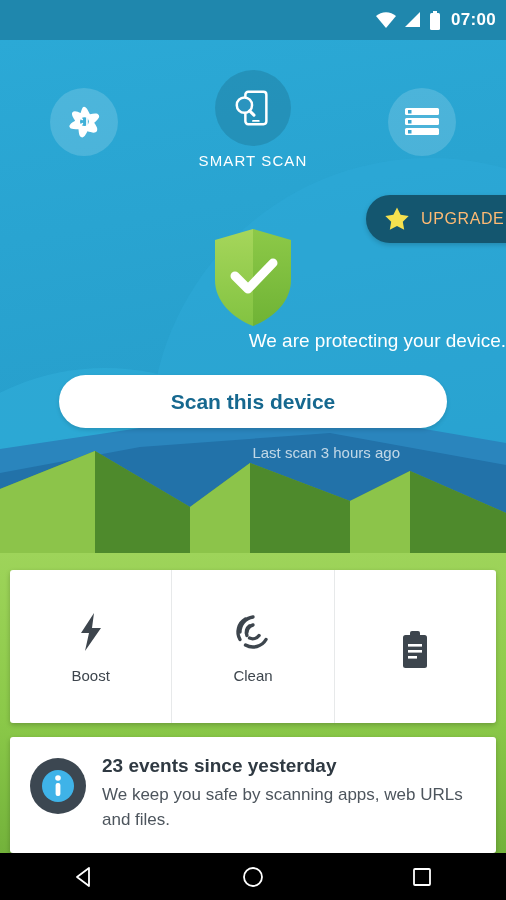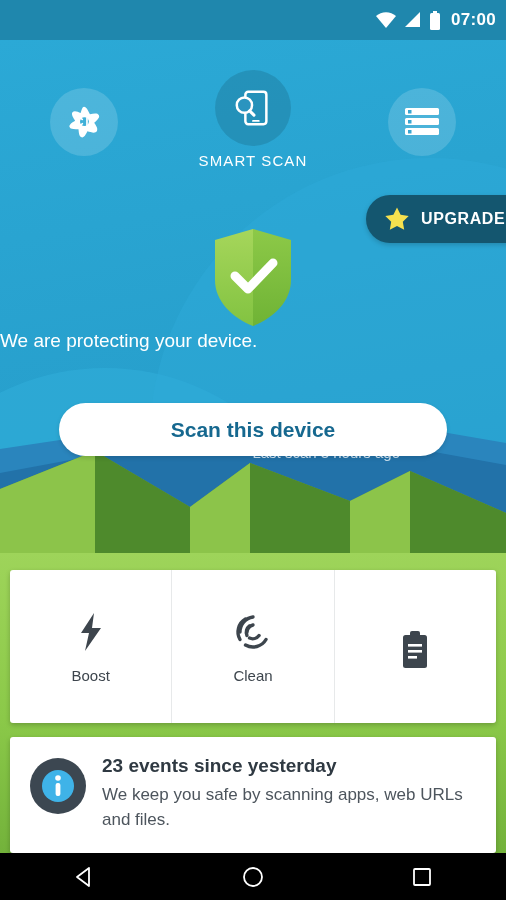--- a/index.html
+++ b/index.html
@@ -70,34 +70,34 @@
   
   .upgrade {
     position: absolute; top: 195px; left: 366px;
     height: 48px; width: 150px;
     background: #14566f; border-radius: 24px 0 0 24px;
     display: flex; align-items: center; gap: 11px;
     padding-left: 18px; cursor: pointer; z-index: 25;
     box-shadow: 0 2px 5px rgba(0,0,0,.18);
   }
   .upgrade-text {
-    color: #ffffff; font-size: 16px; font-weight: bold; letter-spacing: .6px;
+    color: #fdba74; font-size: 16px; font-weight: normal; letter-spacing: .6px;
   }
 
   
   .shield-wrap {
     position: absolute; top: 228px; left: 0; width: 506px;
     display: flex; justify-content: center; z-index: 20;
   }
   .status-text {
-    position: absolute; top: 330px; left: 0; width: 506px; text-align: left;
+    position: absolute; top: 330px; left: 0; width: 506px; text-align: right;
     color: #ffffff; font-size: 19px; z-index: 20;
   }
   .scan-btn {
-    position: absolute; top: 403px; left: 59px; width: 388px; height: 53px;
+    position: absolute; top: 375px; left: 59px; width: 388px; height: 53px;
     background: #ffffff; border-radius: 27px;
     display: flex; align-items: center; justify-content: center;
     color: #16688f; font-size: 21px; font-weight: bold;
     cursor: pointer; z-index: 20;
     box-shadow: 0 2px 4px rgba(0,0,0,.13);
   }
   .last-scan {
     position: absolute; top: 444px; left: 0; width: 400px; text-align: right;
     color: rgba(255,255,255,.72); font-size: 15px; z-index: 20;
   }

